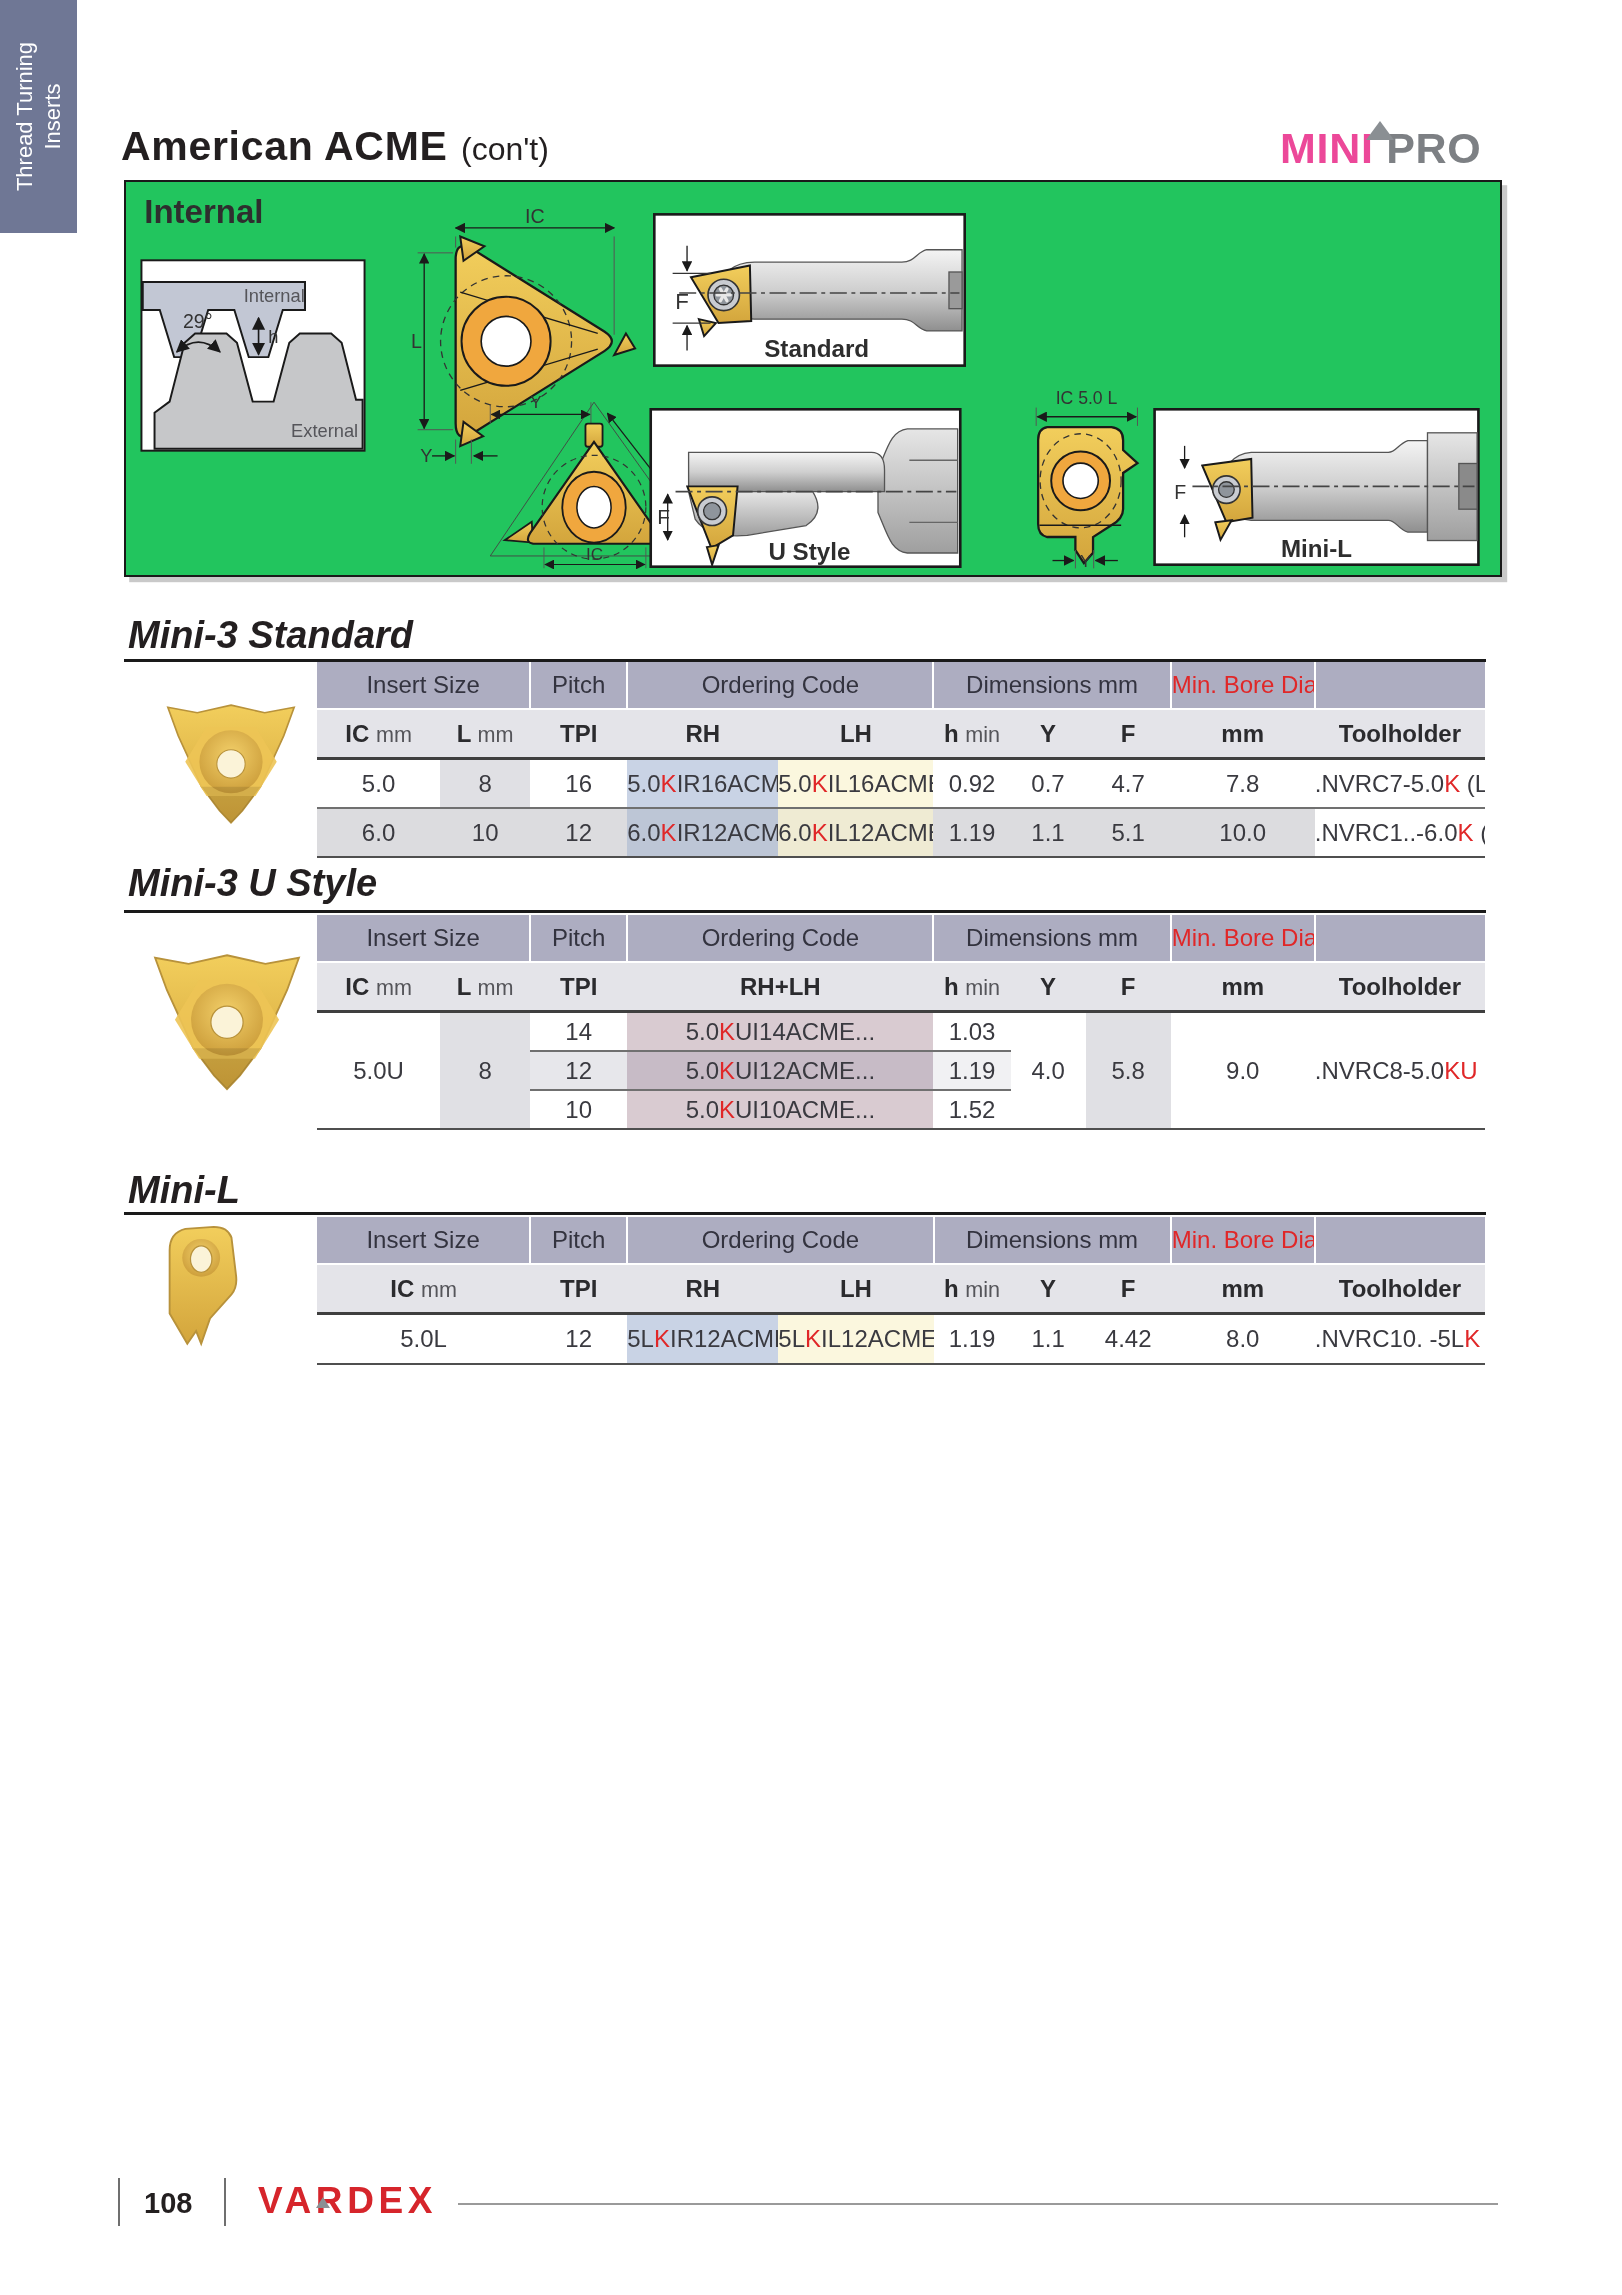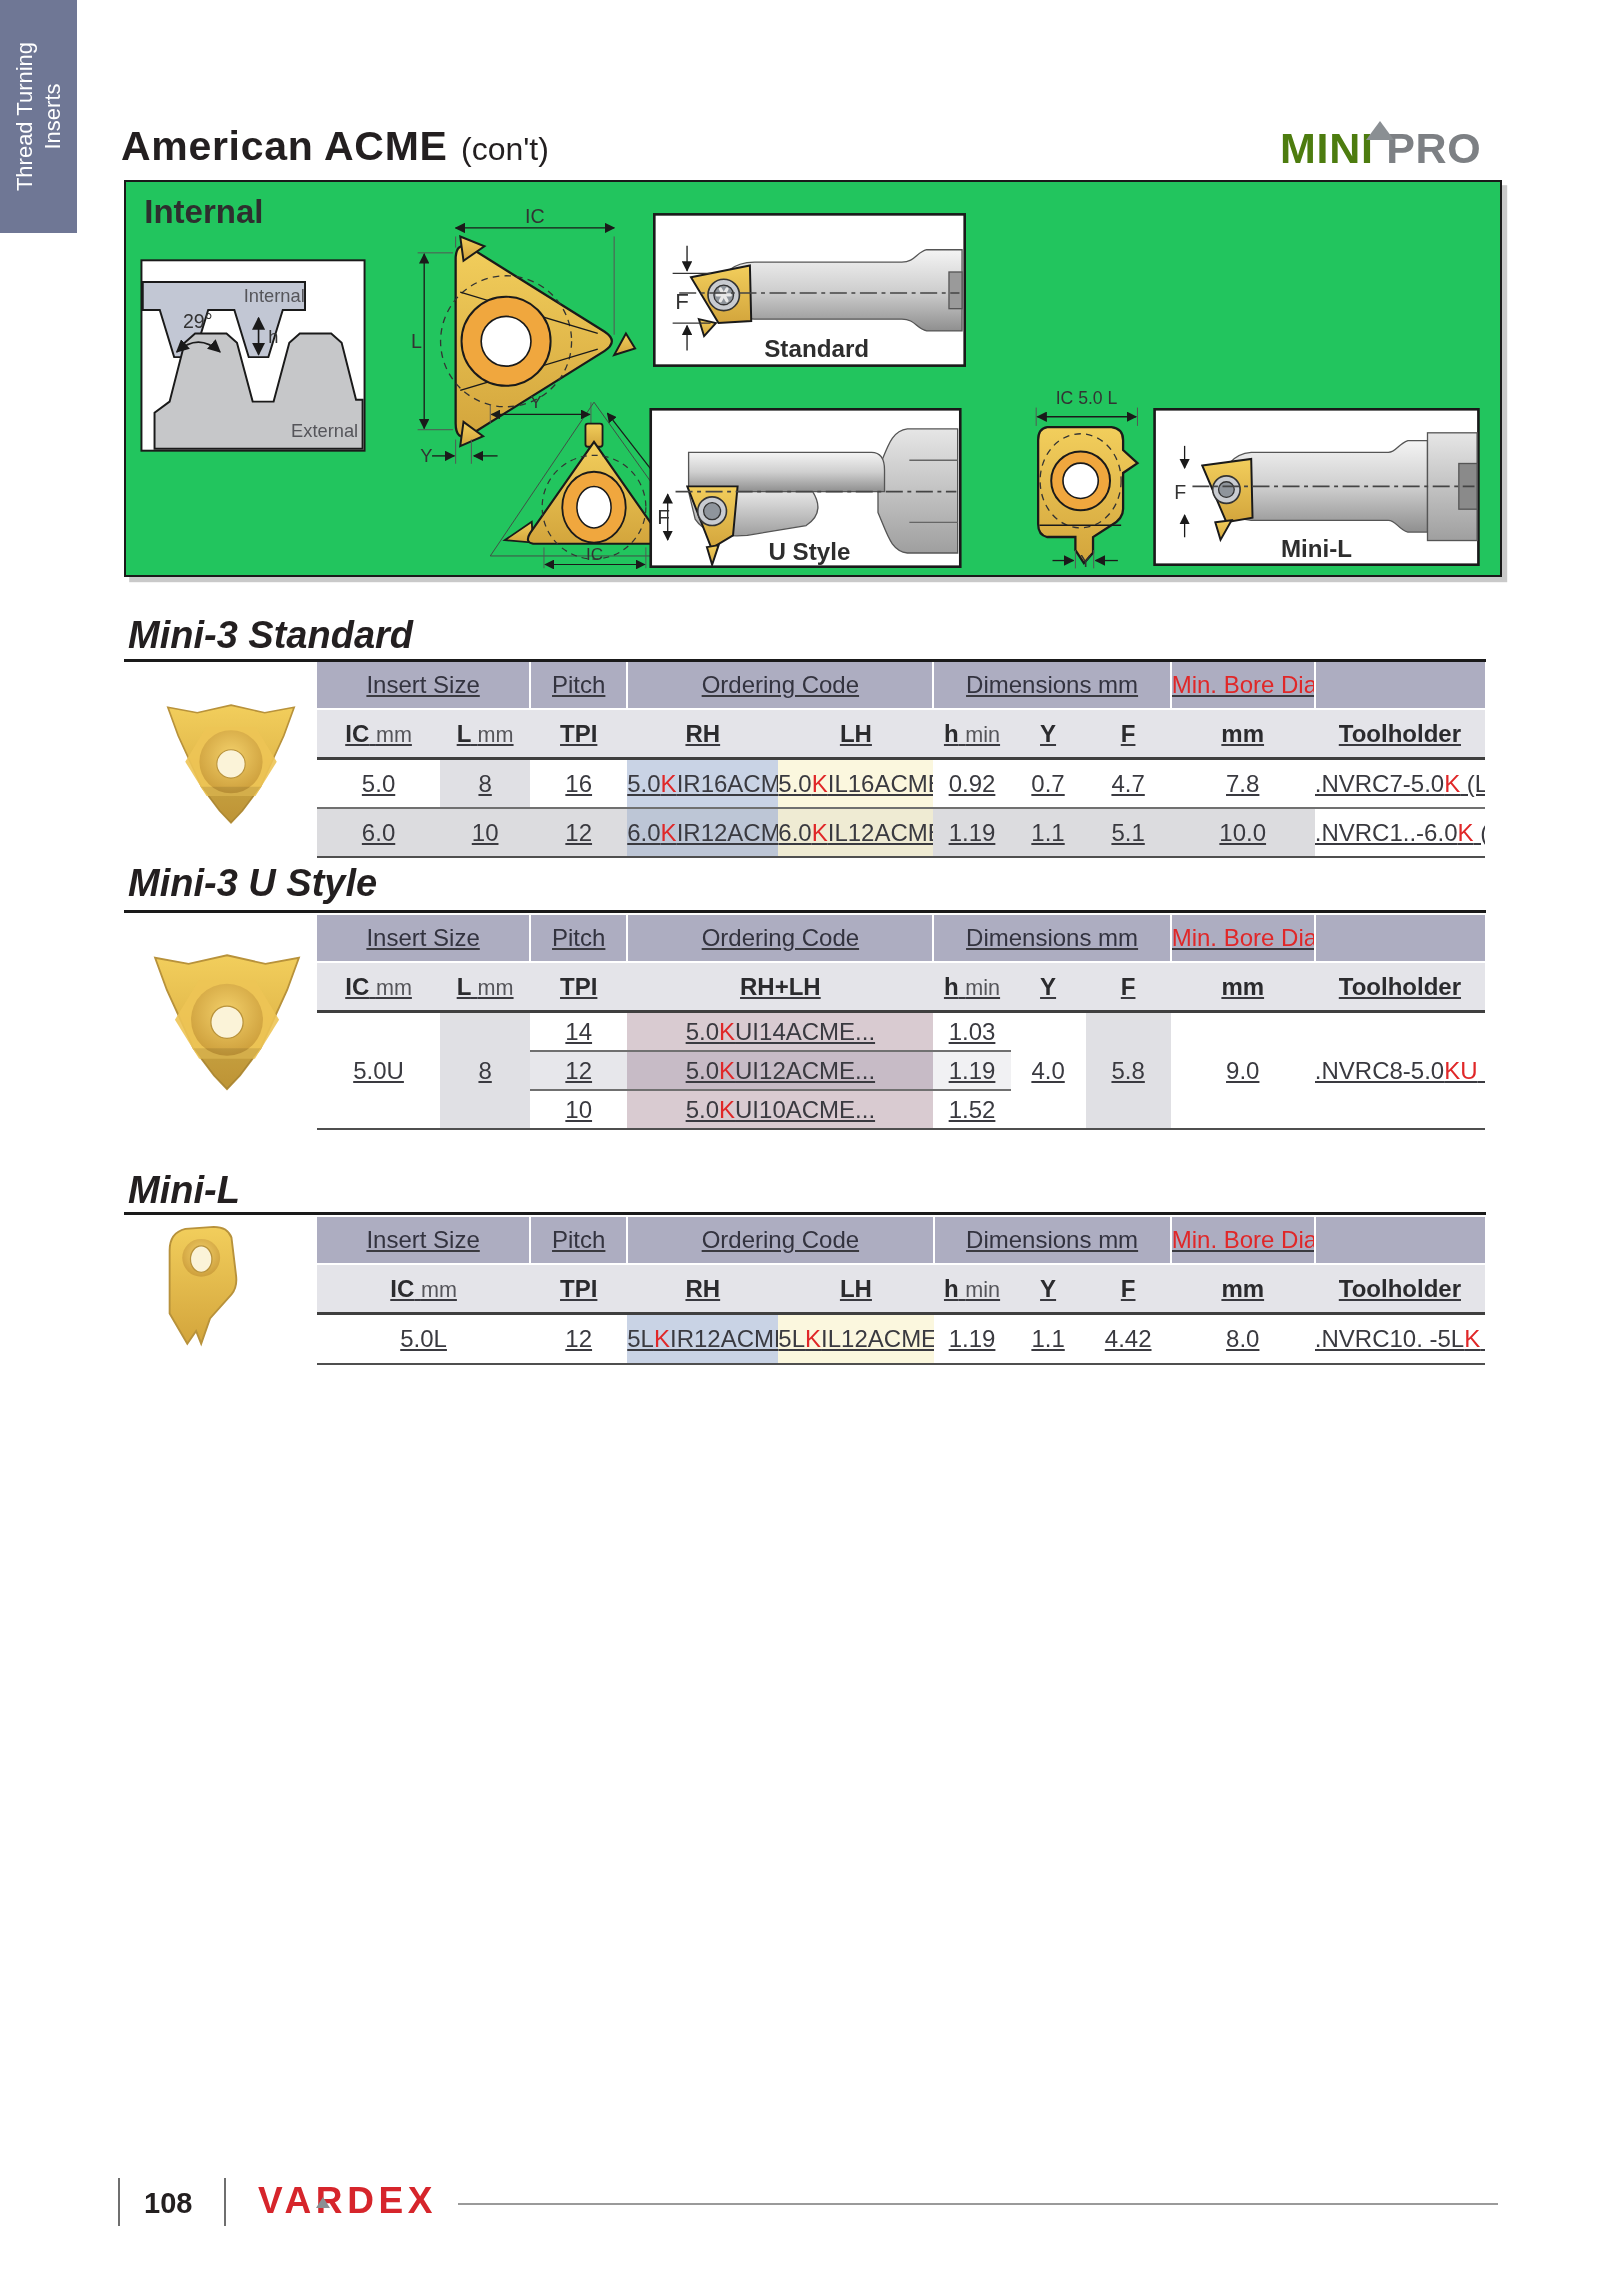--- a/index.html
+++ b/index.html
@@ -11,39 +11,39 @@
   .side-tab-inner{position:absolute;left:0;top:0;width:233px;height:77px;
       transform:rotate(-90deg) translate(-233px,0);transform-origin:top left;
       display:flex;flex-direction:column;align-items:center;justify-content:center;
       color:#ffffff;font-size:22px;line-height:1.25;}
 
   
   .title-wrap{position:absolute;left:121px;top:123px;white-space:nowrap;}
   .title-main{font-size:41px;font-weight:800;color:#231F20;letter-spacing:0.7px;}
   .title-cont{font-size:32px;font-weight:400;color:#231F20;margin-left:10.5px;}
   .logo{position:absolute;left:1280px;top:124px;font-size:43px;font-weight:800;letter-spacing:0.7px;white-space:nowrap;}
-  .logo .mini{color:#4d7c0f;position:relative;text-align:right;}
+  .logo .mini{color:#ec4899;position:relative;text-align:right;}
   .logo .pro{color:#7D8084;}
   .logo-caret{position:absolute;left:86px;top:-2.6px;width:0;height:0;
       border-left:14.4px solid transparent;border-right:14.4px solid transparent;border-bottom:19.6px solid #8A8F93;}
 
   
   .internal-box{position:absolute;left:124px;top:180px;width:1374px;height:393px;background:#22c55e;
       border:2.6px solid #1a1a1a;box-shadow:5.2px 5.2px 0 #c9c9c9;}
   .internal-heading{position:absolute;left:18.3px;top:10.5px;font-size:33px;font-weight:600;color:#2e2e2e;}
   .defined-text{position:absolute;left:18.3px;top:292px;font-size:23.6px;line-height:1.35;color:#2e2e2e;}
   .dsvg{position:absolute;}
 
   
   .sec-head{position:absolute;left:128px;font-size:38px;font-weight:800;color:#231F20;white-space:nowrap;font-style:italic;}
   .sec-rule{position:absolute;left:124px;width:1362px;height:3.3px;background:#1a1a1a;}
 
   
   table.spec{position:absolute;left:317px;border-collapse:collapse;table-layout:fixed;width:1168px;
-      font-size:24px;color:#3a3a40;text-decoration:underline;}
+      font-size:24px;color:#3a3a40;}
   table.spec th, table.spec td{padding:0;text-align:center;vertical-align:middle;font-weight:400;overflow:hidden;white-space:nowrap;}
   tr.ghead th{background:#ADADC1;height:46px;font-size:24px;color:#33333F;
       border-left:2px solid #ffffff;border-bottom:2px solid #fff;}
   tr.ghead th:first-child{border-left:none;}
   tr.ghead th.redh{color:#E02728;}
   tr.shead th{background:#E4E4E9;height:47px;font-weight:700;font-size:24px;color:#2b2b2e;
       border-bottom:3.3px solid #3f3f3f;}
   tr.shead .u{font-weight:400;color:#55555a;font-size:21.6px;}
   .t1 td{height:47px;}
   .t2 td{height:37px;}

